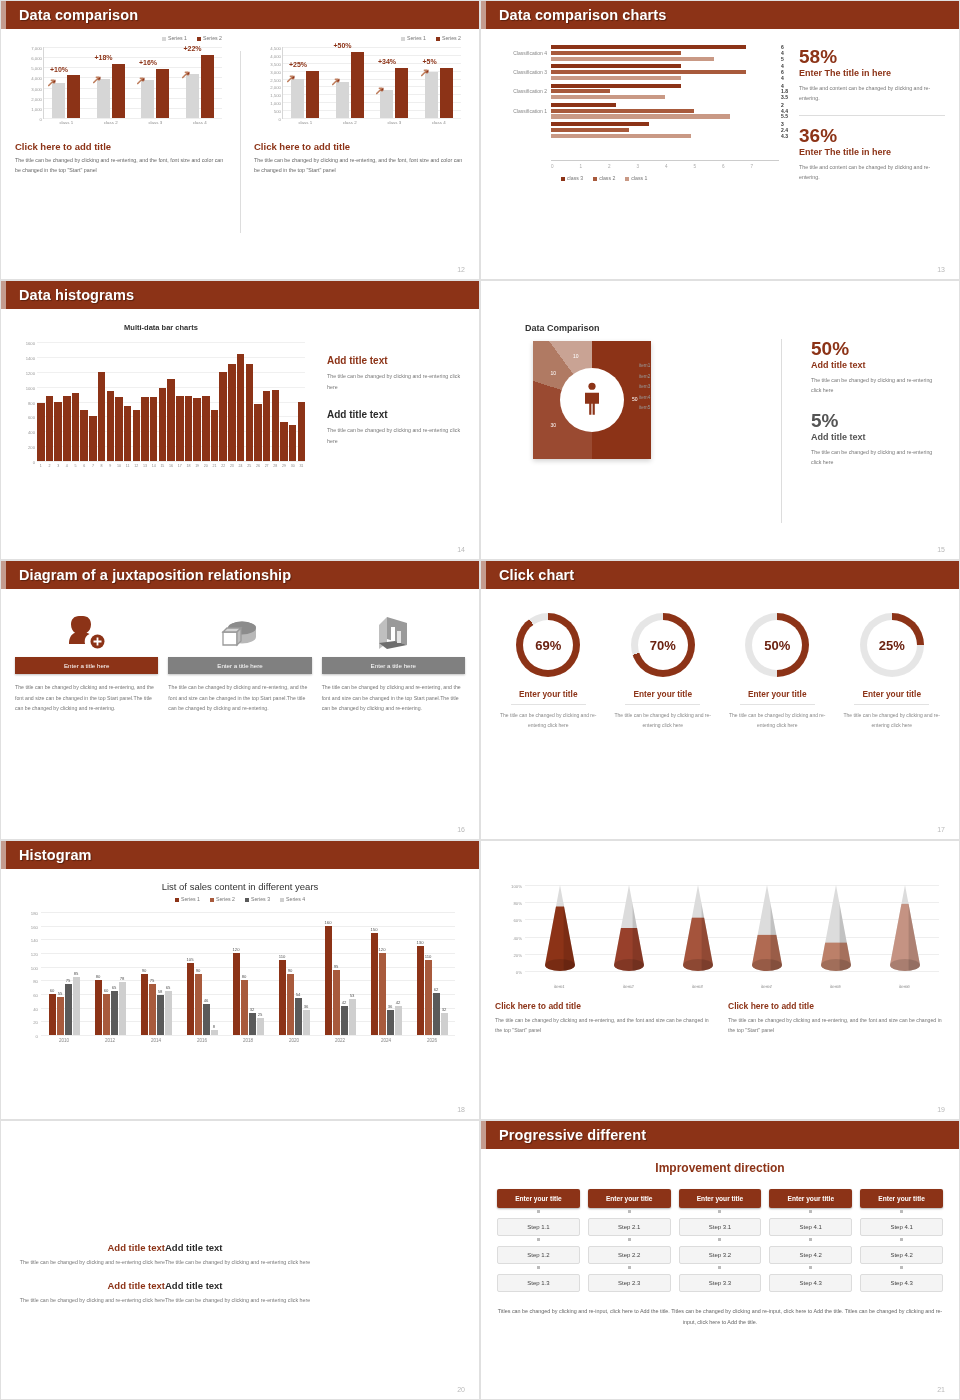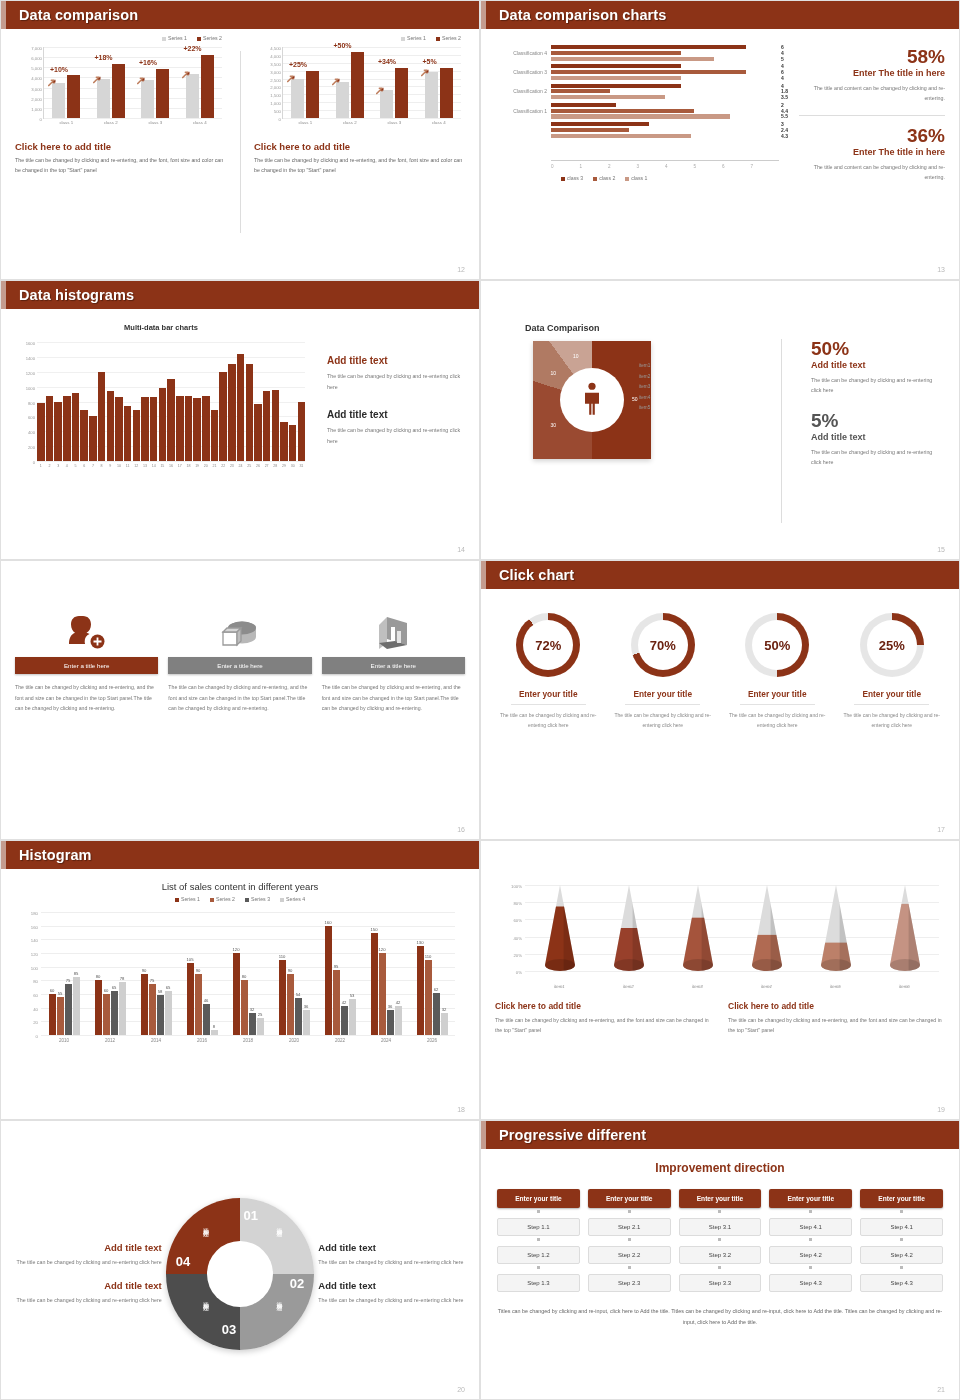--- a/index.html
+++ b/index.html
@@ -47,21 +47,21 @@
   .c12 .b2 { background:#8C3317; }
   .c12 .xlab { position:absolute; top:100%; left:0; right:0; text-align:center; font-size:4.4px; color:#8a8a8a; margin-top:2px;}
   .c12 .pct { position:absolute; font-size:7px; font-weight:bold; color:#8C3317; white-space:nowrap;}
   .c12 .arrow { position:absolute; width:9px; height:9px; }
   .s12-title { color:#8C3317; font-size:9.5px; font-weight:bold; margin-top:6px;}
   .s12-desc { font-size:5.3px; color:#666; line-height:1.85; margin-top:4px; }
 
   
   .s13 { display:flex; height:100%; padding:12px 14px 0 14px; }
   .s13-left { width:290px; position:relative; }
-  .s13-right { flex:1; padding-left:14px; padding-top:6px;text-align:right; }
+  .s13-right { flex:1; padding-left:14px; padding-top:6px; }
   .hbar-chart { position:relative; height:140px; }
   .hb-rows { position:absolute; left:56px; right:6px; top:4px; bottom:28px; }
   .hb-grp { position:relative; margin-bottom:3.5px; }
   .hb-row { height:4.2px; margin-bottom:1.6px; position:relative; }
   .hb-fill { height:100%; }
   .hb-val { position:absolute; left:100%; top:50%; transform:translateY(-50%); margin-left:2px; font-size:5px; color:#333; font-weight:bold;}
   .hb-cat { position:absolute; right:100%; width:54px; text-align:right; margin-right:4px; font-size:5px; color:#888; top:50%; transform:translateY(-50%);}
   .hb-axis { position:absolute; left:56px; right:6px; bottom:20px; height:1px; background:#ccc;}
   .hb-ticks { position:absolute; left:56px; right:6px; bottom:12px; display:flex; }
   .hb-ticks span { flex:1; font-size:4.6px; color:#aaa; }
@@ -658,20 +658,24 @@
           </div>
         </div>
       </div>
     </div>
     <div class="pagenum">15</div>
   </div>
     </div>
 
   <div class="slide">
       <div class="slide-inner">
+    <div class="hdr">
+      <div class="accent"></div>
+      <h1>Diagram of a juxtaposition relationship</h1>
+    </div>
     <div class="body">
       <div class="s16">
         <div class="s16-col">
           <div class="s16-icon">
             <svg width="40" height="38" viewBox="0 0 40 38">
               <path d="M16 3c5 0 8 3.5 8 8.5 0 4-2 7-4.5 8.2 1 .4 2 .8 3 1.4a8 8 0 0 0-4.8 7.5c0 .9.1 1.7.4 2.5H2c0-6 1.8-9.5 6-11.4C5.8 18.4 4 15.4 4 11.5 4 6.5 7 3 12 3z" fill="#8C3317"></path>
               <circle cx="30.5" cy="28.5" r="7" fill="#8C3317"></circle>
               <path d="M30.5 24.5v8M26.5 28.5h8" stroke="#fff" stroke-width="1.8"></path>
             </svg>
           </div>
@@ -715,21 +719,21 @@
       <div class="slide-inner">
     <div class="hdr">
       <div class="accent"></div>
       <h1>Click chart</h1>
     </div>
     <div class="body">
       <div class="s17" id="s17">
             <div class="s17-col">
               <div class="ring" style="background:conic-gradient(#8C3317 0deg 324deg,#E6E6E6 324deg 360deg)">
                 <div class="hole">
-                  <span class="num">72%</span>
+                  <span class="num">69%</span>
                 </div>
               </div>
               <div class="s17-t">Enter your title</div>
               <div class="s17-sep"></div>
               <div class="s17-d">The title can be changed by clicking and re-entering click here</div>
             </div>
             <div class="s17-col">
               <div class="ring" style="background:conic-gradient(#8C3317 0deg 252deg,#E6E6E6 252deg 360deg)">
                 <div class="hole">
                   <span class="num">70%</span>
@@ -1106,31 +1110,20 @@
         <div class="s20-side l">
           <div class="s20-block">
             <div class="s20-h-red">Add title text</div>
             <div class="s20-d">The title can be changed by clicking and re-entering click here</div>
           </div>
           <div class="s20-block">
             <div class="s20-h-red">Add title text</div>
             <div class="s20-d">The title can be changed by clicking and re-entering click here</div>
           </div>
         </div>
-        <div class="s20-mid donut20" id="c20" style="background: conic-gradient(rgb(211, 211, 211) 0%, rgb(211, 211, 211) 25%, rgb(154, 154, 154) 25%, rgb(154, 154, 154) 50%, rgb(77, 77, 77) 50%, rgb(77, 77, 77) 75%, rgb(140, 51, 23) 75%, rgb(140, 51, 23) 100%); border-radius: 50%; box-shadow: rgba(0, 0, 0, 0.2) 0px 2px 6px;">
-          <div class="hole"></div>
-        <div class="seg-num" style="left: 77.8681px; top: 10.0273px;">01</div>
-              <div class="seg-cn" style="left: 108.77px; top: 25.2304px; writing-mode: vertical-rl;">添加标题</div>
-              <div class="seg-num" style="left: 123.973px; top: 77.8681px;">02</div>
-              <div class="seg-cn" style="left: 108.77px; top: 98.7696px; writing-mode: vertical-rl;">添加标题</div>
-              <div class="seg-num" style="left: 56.1319px; top: 123.973px;">03</div>
-              <div class="seg-cn" style="left: 35.2304px; top: 98.7696px; writing-mode: vertical-rl;">添加标题</div>
-              <div class="seg-num" style="left: 10.0273px; top: 56.1319px;">04</div>
-              <div class="seg-cn" style="left: 35.2304px; top: 25.2304px; writing-mode: vertical-rl;">添加标题</div>
-            </div>
         <div class="s20-side r">
           <div class="s20-block">
             <div class="s20-h-dk">Add title text</div>
             <div class="s20-d">The title can be changed by clicking and re-entering click here</div>
           </div>
           <div class="s20-block">
             <div class="s20-h-dk">Add title text</div>
             <div class="s20-d">The title can be changed by clicking and re-entering click here</div>
           </div>
         </div>

